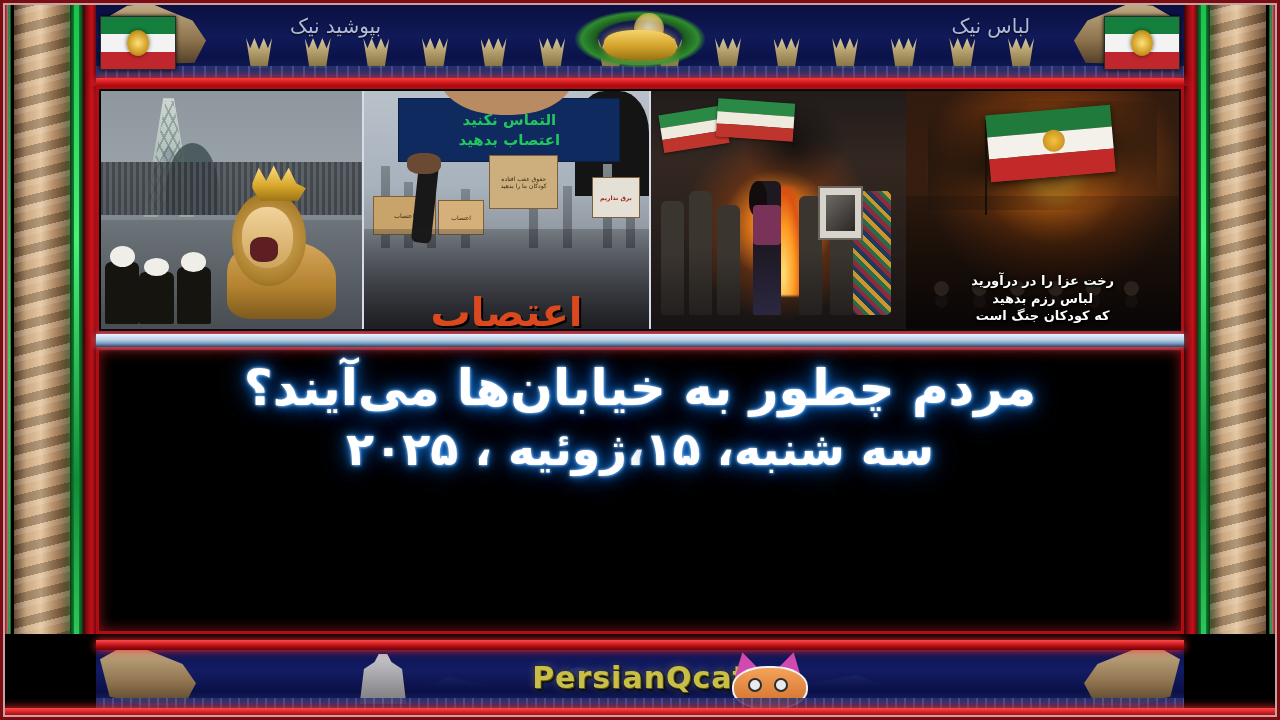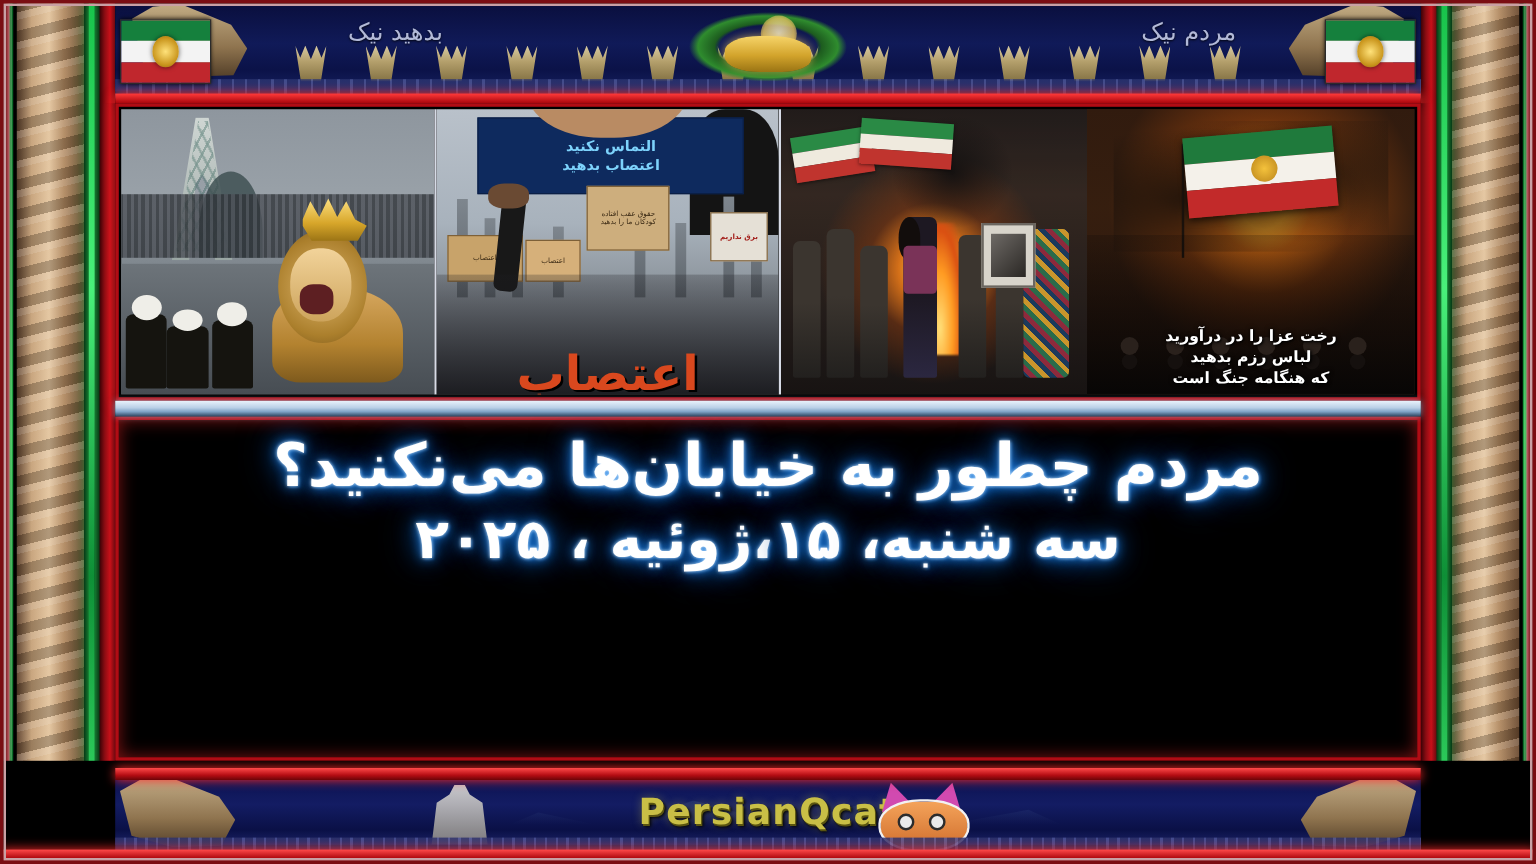--- a/index.html
+++ b/index.html
@@ -133,21 +133,21 @@
       background:repeating-linear-gradient(45deg,#1b3a5c 0 4px,#8d2a3c 4px 8px,#2b6b4a 8px 12px,#c9952c 12px 16px);border-radius:5px;}
   .sc2 .placard{position:absolute;right:17%;top:40%;width:16%;height:21%;background:#d8d4cb;border:2px solid #6b6660;}
   .sc2 .placard .ph{position:absolute;inset:14%;background:linear-gradient(135deg,#6e6a66,#2a2724);}
 
   
   .sc3{position:absolute;inset:0;background:linear-gradient(180deg,#b9c1ca 0%,#a8b2bc 40%,#8d959d 62%,#6b7077 100%);}
   .sc3 .stacks{position:absolute;left:0;right:0;top:18%;height:48%;}
   .sc3 .stacks span{position:absolute;bottom:0;width:9px;background:linear-gradient(180deg,#7e868e,#5d646b);}
   .sc3 .banner{position:absolute;left:12%;right:10%;top:3%;height:26%;background:#0e2a5e;border:1px solid #0a1f46;
       display:flex;flex-direction:column;align-items:center;justify-content:center;gap:2px;}
-  .sc3 .banner span{color:#7dd3fc;font-size:12px;font-weight:bold;letter-spacing:.5px;}
+  .sc3 .banner span{color:#22c55e;font-size:15px;font-weight:bold;letter-spacing:.5px;}
   .sc3 .sign{position:absolute;background:#c8a36a;border:1px solid #7d6038;color:#3b2a14;font-size:6px;
       display:flex;align-items:center;justify-content:center;text-align:center;line-height:1.25;padding:2px;}
   .sc3 .s1{left:3%;top:44%;width:20%;height:14%;}
   .sc3 .s2{left:26%;top:46%;width:14%;height:12%;background:#d6b07a;}
   .sc3 .s3{left:44%;top:27%;width:22%;height:20%;background:#cdae7d;}
   .sc3 .s4{right:3%;top:36%;width:15%;height:15%;background:#e5e0d6;color:#a5231f;font-weight:bold;}
   .sc3 .arm{position:absolute;left:18%;top:30%;width:7%;height:34%;background:#181818;border-radius:6px;transform:rotate(6deg);}
   .sc3 .fist{position:absolute;left:15%;top:26%;width:12%;height:9%;background:#6a4a33;border-radius:40%;}
   .sc3 .crowd{position:absolute;left:0;right:0;bottom:0;height:42%;background:linear-gradient(180deg,rgba(30,30,34,.25),rgba(20,20,24,.9));}
   .sc3 .leader{left:38%;bottom:0;width:26%;height:44%;background:#141414;border-radius:40% 40% 0 0;}
@@ -248,22 +248,22 @@
       <div class="cap"></div>
       <div class="cap"></div>
       <div class="cap"></div>
       <div class="cap"></div>
       <div class="cap"></div>
       <div class="cap"></div>
       <div class="cap"></div>
     </div>
     <div class="arcade"></div>
 
-    <div class="calligraphy c-right">مردم نیک</div>
-    <div class="calligraphy c-left">بدهید نیک</div>
+    <div class="calligraphy c-right">لباس نیک</div>
+    <div class="calligraphy c-left">بپوشید نیک</div>
 
     <div class="emblem">
       <div class="wreath"></div>
       <div class="sun"></div>
       <div class="lion"></div>
     </div>
 
     <div class="bull b1"></div>
     <div class="bull b2"></div>
 
@@ -300,21 +300,21 @@
           <div class="head" style="left:10%"></div>
           <div class="head" style="left:24%"></div>
           <div class="head" style="left:38%"></div>
           <div class="head" style="left:52%"></div>
           <div class="head" style="left:66%"></div>
           <div class="head" style="left:80%"></div>
         </div>
         <div class="cap1">
           <div>رخت عزا را در درآورید</div>
           <div>لباس رزم بدهید</div>
-          <div>که هنگامه جنگ است</div>
+          <div>که کودکان جنگ است</div>
         </div>
       </div>
 
       <div class="thumb t2">
         <div class="sc2">
           <div class="smk"></div>
           <div class="flagA">
               <i class="fg"></i>
               <i class="fw"></i>
               <i class="fr"></i>
@@ -397,21 +397,21 @@
         </div>
       </div>
 
     </div>
   </div>
 
   <div class="sep"></div>
 
   <div class="title-panel">
     <div class="title-inner">
-      <div class="headline">مردم چطور به خیابان‌ها می‌نکنید؟</div>
+      <div class="headline">مردم چطور به خیابان‌ها می‌آیند؟</div>
       <div class="subline">سه شنبه،  ۱۵،ژوئیه ، ۲۰۲۵</div>
     </div>
   </div>
 
   <div class="botbar">
     <div class="field"></div>
     <div class="mountains"></div>
     <div class="temple"></div>
     <div class="brand">PersianQcat</div>
     <div class="catlogo">

